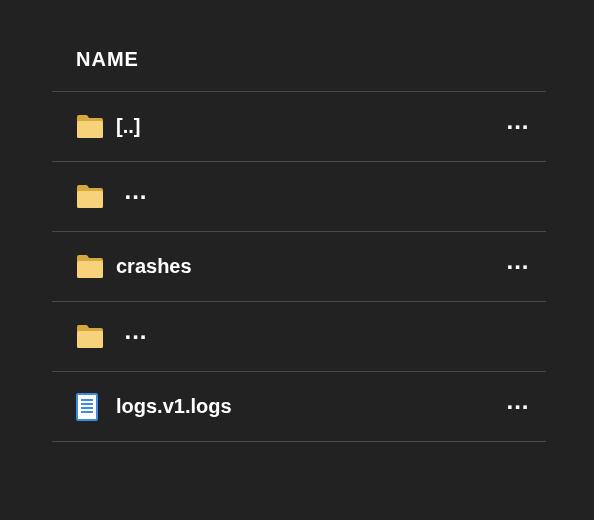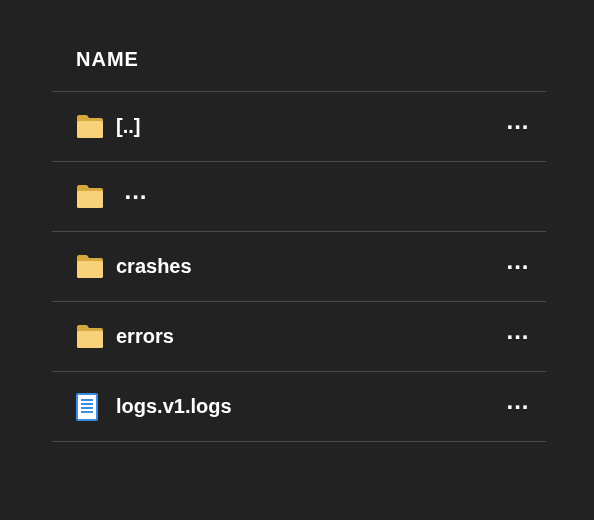--- a/index.html
+++ b/index.html
@@ -102,21 +102,20 @@
           <span>...</span>
         </div>
       </div>
       <div class="row">
         <div class="icon-cell">
           <svg width="28" height="24" viewBox="0 0 28 24">
     <path d="M1 4 L1 2 Q1 0 3 0 L10 0 Q11 0 11.8 1 L13 3 L25 3 Q27 3 27 5 L27 7 L1 7 Z" fill="#d6a93f"></path>
     <rect x="1" y="6" width="26" height="17" rx="1.5" fill="#f8d27a"></rect>
   </svg>
         </div>
-        <div class="name-cell">errors</div>
         <div class="actions-cell">
           <span>...</span>
         </div>
       </div>
       <div class="row">
         <div class="icon-cell">
           <svg width="22" height="28" viewBox="0 0 22 28">
     <rect x="1" y="1" width="20" height="26" rx="1" fill="#ffffff" stroke="#3a8de0" stroke-width="2"></rect>
     <line x1="5" y1="7" x2="17" y2="7" stroke="#3a8de0" stroke-width="2"></line>
     <line x1="5" y1="11" x2="17" y2="11" stroke="#3a8de0" stroke-width="2"></line>

